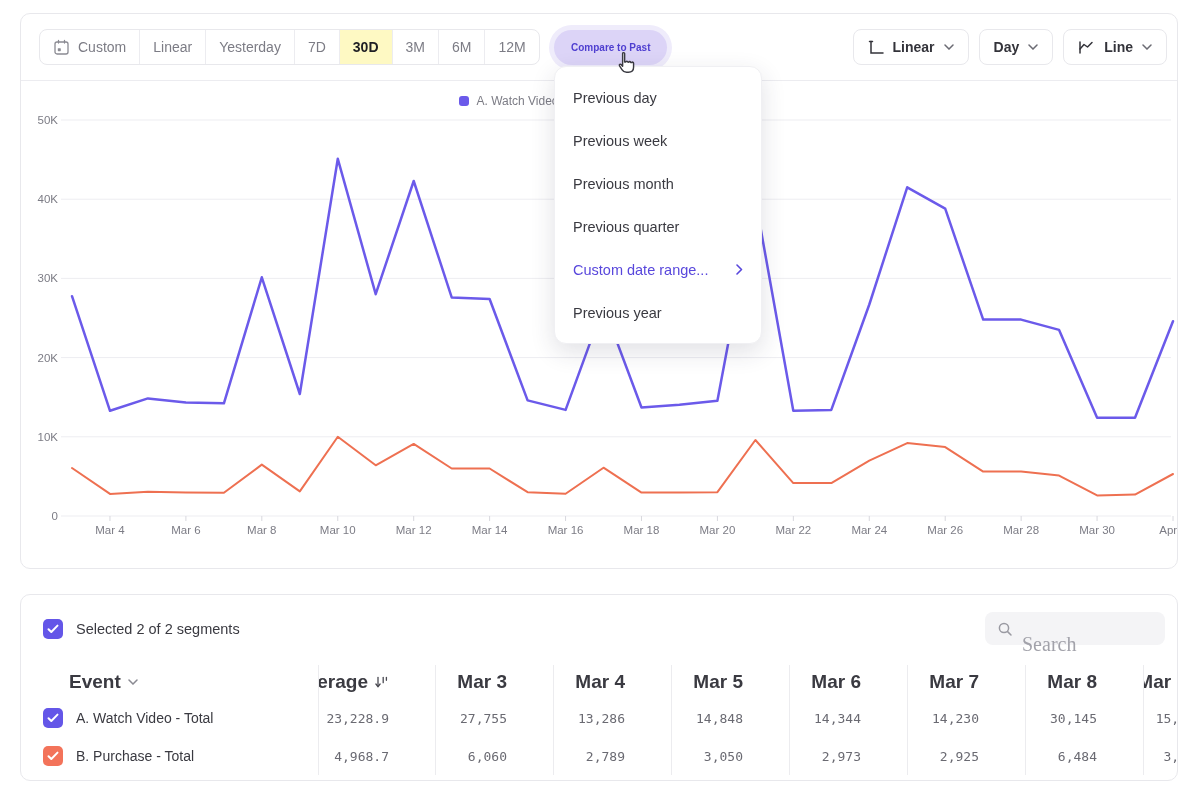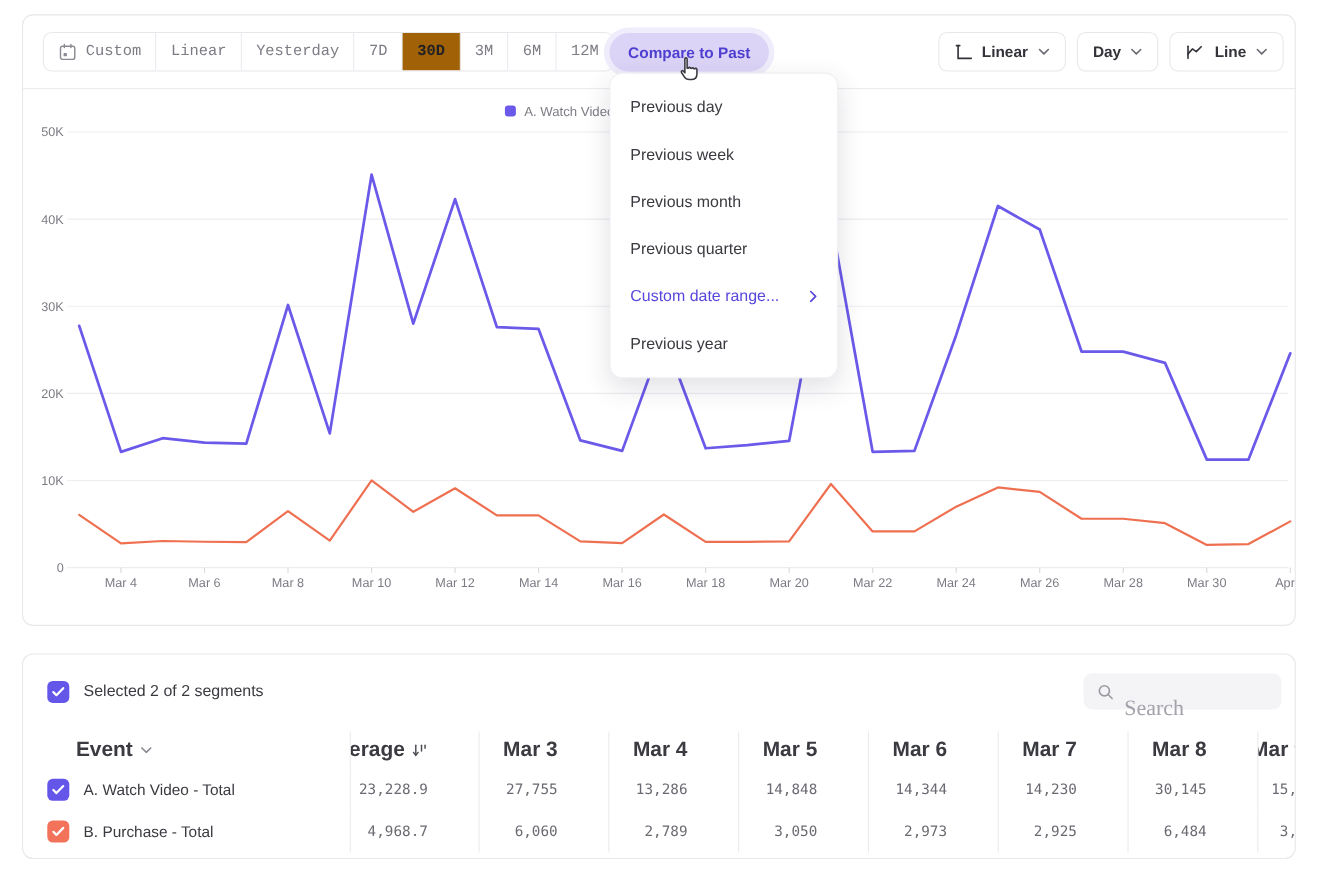--- a/index.html
+++ b/index.html
@@ -19,29 +19,29 @@
     height: 67px; border-bottom: 1px solid #ececf0;
     display: flex; align-items: center; padding: 0 10px 0 18px; position: relative;
   }
   .preset-group {
     display: flex; border: 1px solid #e8e8ec; border-radius: 8px;
     overflow: hidden; height: 36px; background: #fff;
   }
   .preset {
     display: flex; align-items: center; gap: 8px; padding: 0 13px;
     font-size: 14px; color: #7c7c85; border-right: 1px solid #ececf0;
-    cursor: pointer; white-space: nowrap; font-family: Liberation Mono, monospace;
+    cursor: pointer; white-space: nowrap;
   }
   .preset:last-child { border-right: none; }
-  .preset.selected { background: #a16207; color: #1f1f24; font-weight: 700; }
+  .preset.selected { background: #fef9c3; color: #1f1f24; font-weight: 700; }
 
   .compare-btn {
     position: absolute; left: 533px; top: 16px; height: 35px; padding: 0 17px;
     border: none; border-radius: 17.5px; font-family: inherit;
-    font-size: 14px; font-weight: 600; cursor: pointer;
+    font-size: 10px; font-weight: 600; cursor: pointer;
     background: #dcd4f7; color: #4f3fd0; box-shadow: 0 0 0 5px #efecfb;
   }
   .toolbar-right { margin-left: auto; display: flex; gap: 10px; }
   .tool-btn {
     display: flex; align-items: center; gap: 9px; height: 36px; padding: 0 14px;
     border: 1px solid #e8e8ec; border-radius: 8px; background: #fff;
     font-family: inherit; font-size: 14px; font-weight: 600; color: #33333a; cursor: pointer;
   }
 
   

